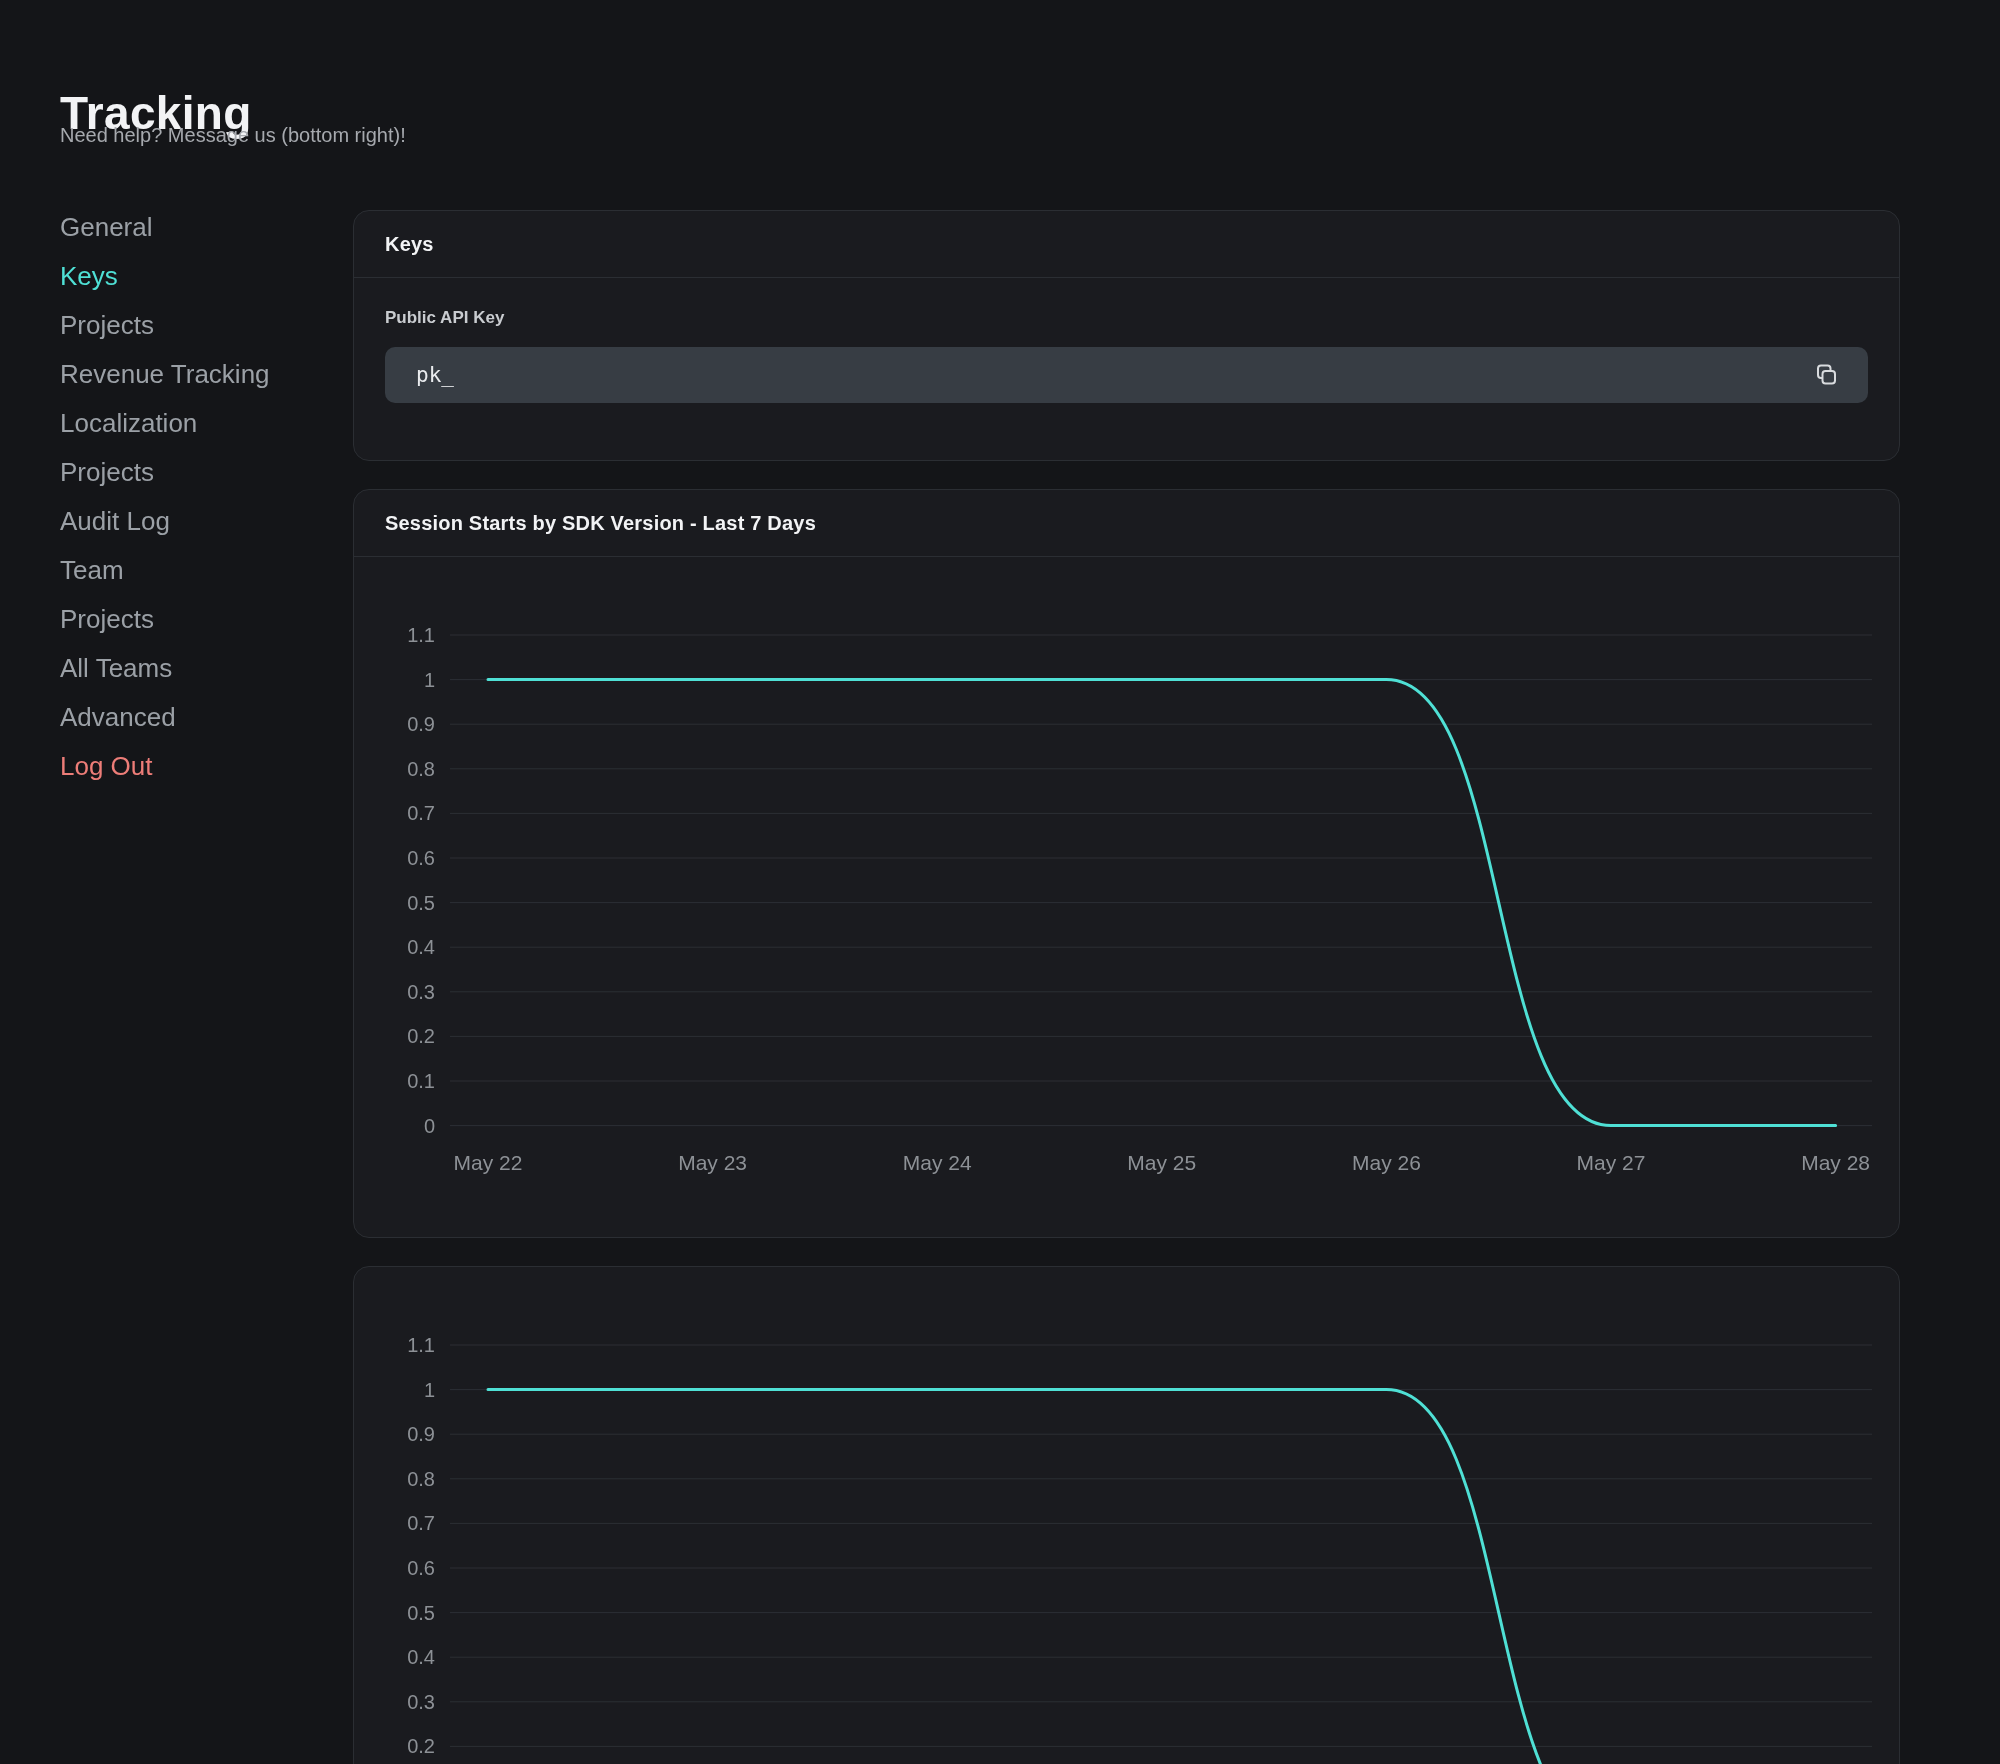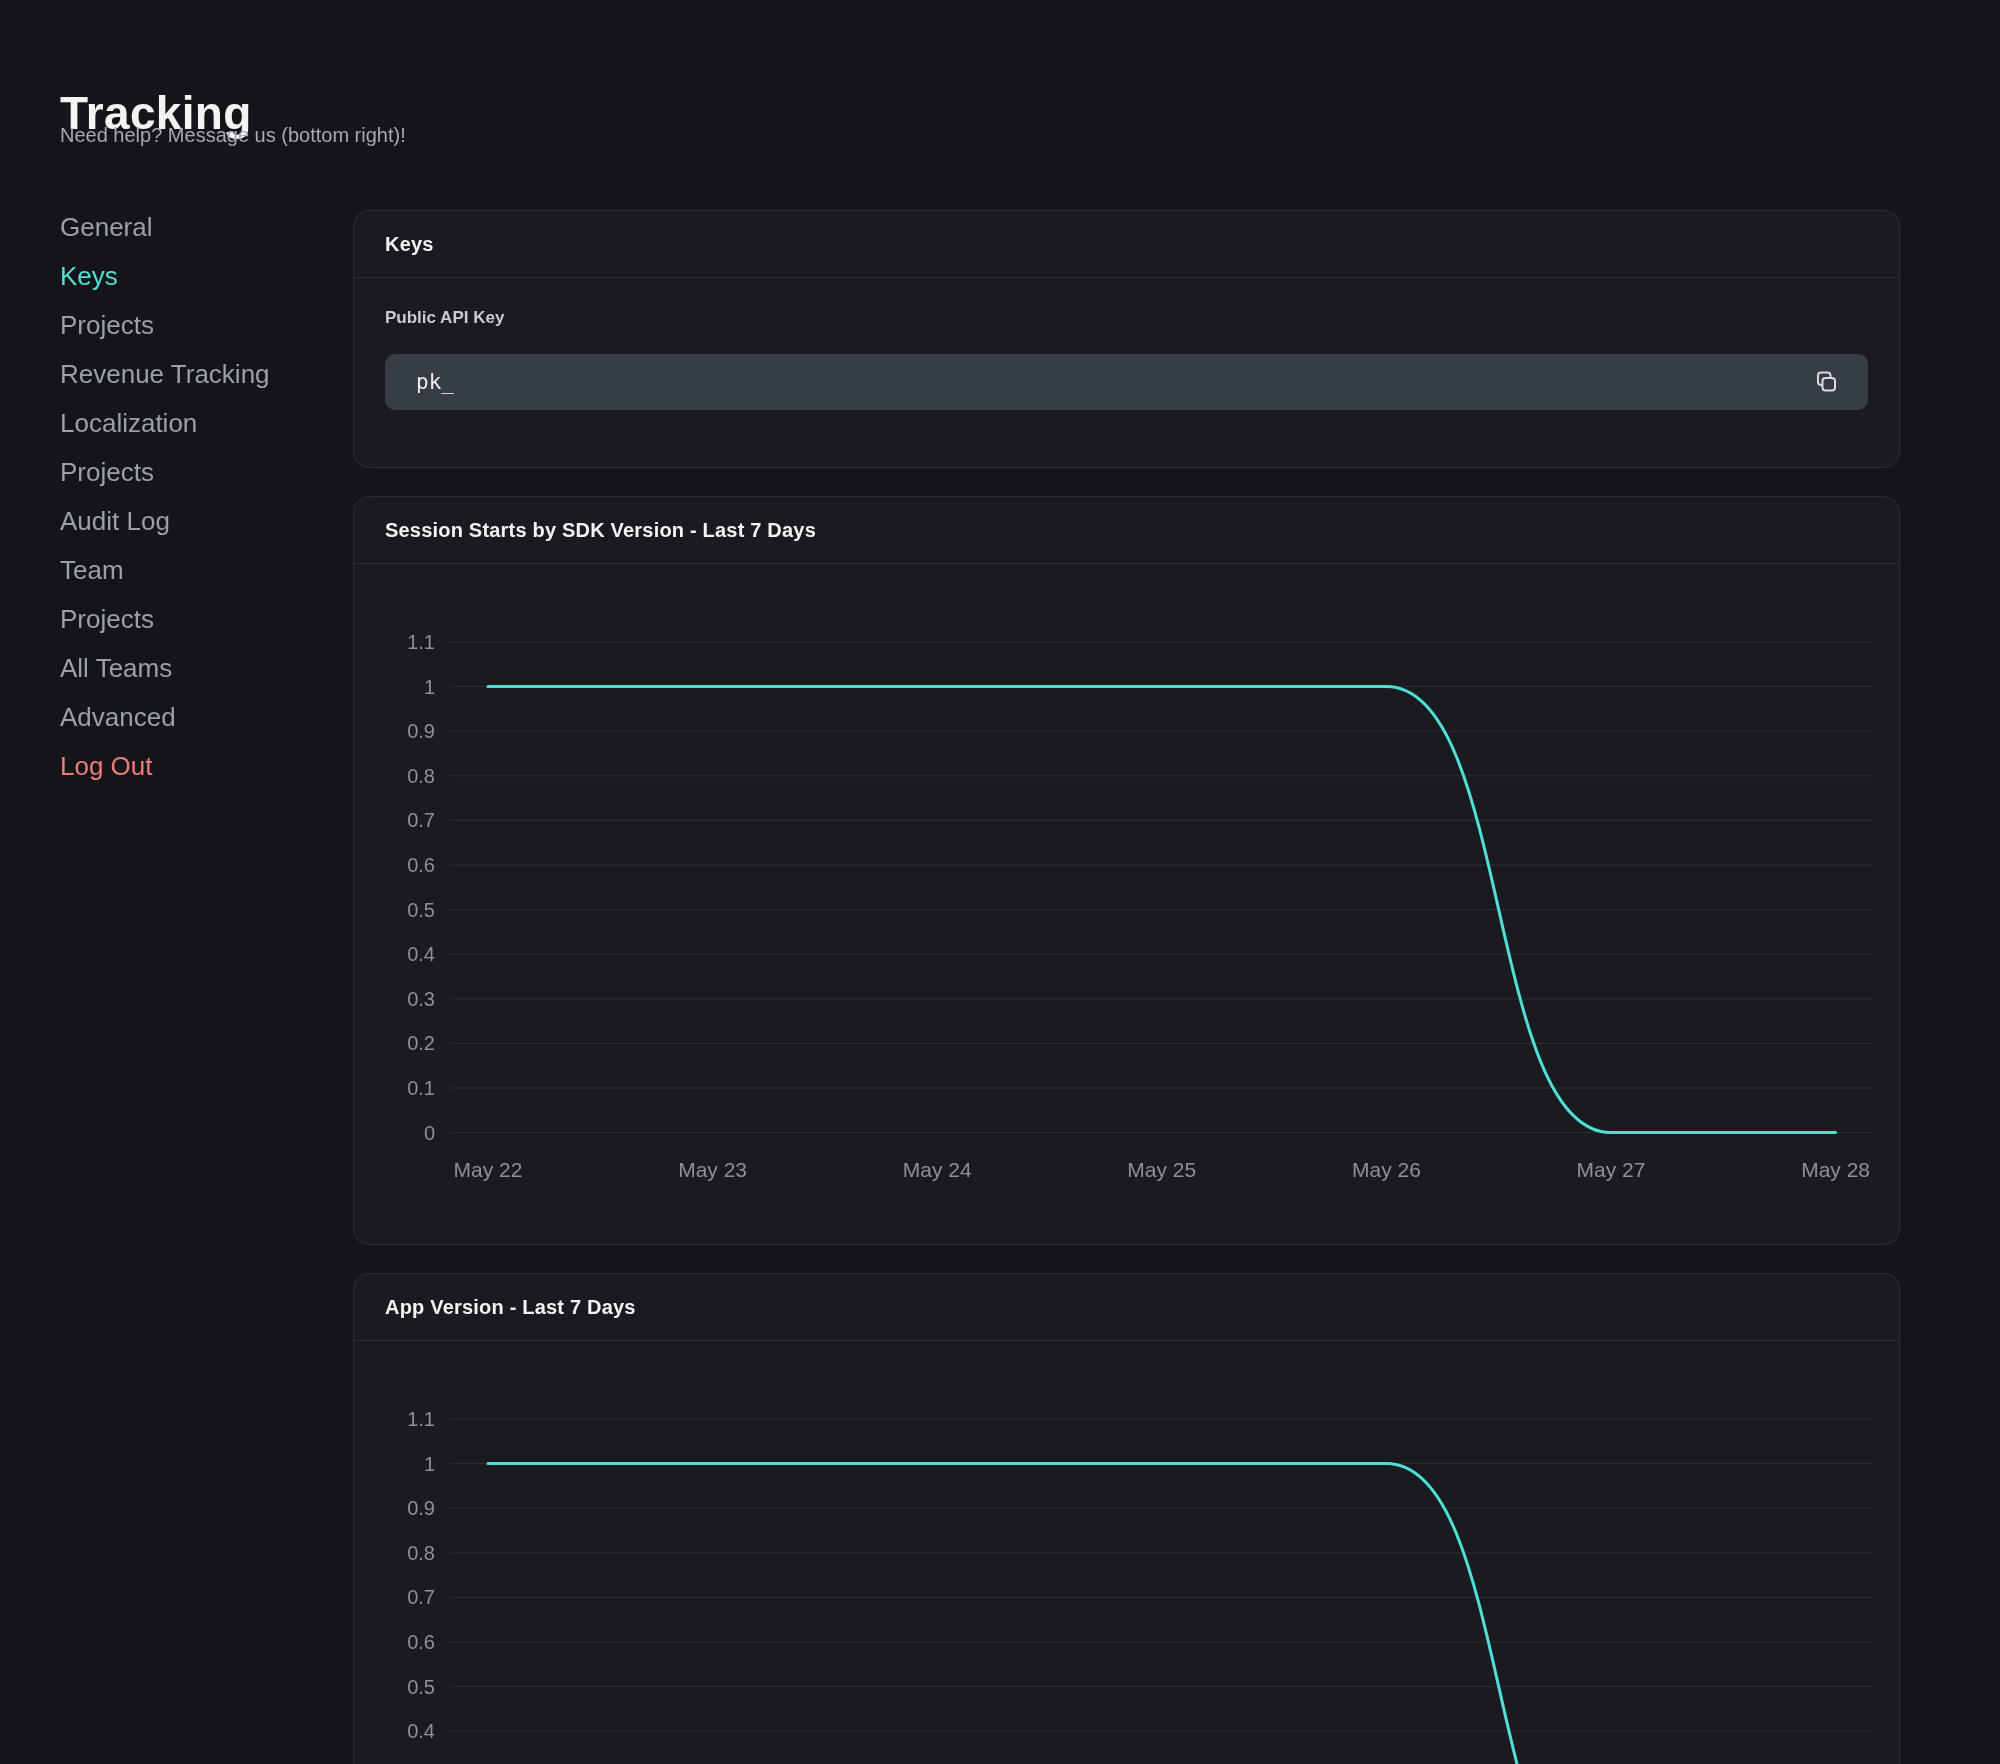--- a/index.html
+++ b/index.html
@@ -47,21 +47,21 @@
     margin-bottom:28px;
     overflow:hidden;
   }
   .card-header{
     height:67px;display:flex;align-items:center;
     padding:0 31px;border-bottom:1px solid var(--divider);
   }
   .card-title{font-size:20px;font-weight:700;letter-spacing:.2px}
   .keys-body{padding:30px 31px 57px 31px}
   .field-label{font-size:17px;color:#c9ccd0;font-weight:600}
-  .input-wrap{position:relative;margin-top:26px}
+  .input-wrap{position:relative;margin-top:19px}
   .api-key-input{
     width:100%;height:56px;border:none;outline:none;
     background:var(--input-bg);border-radius:10px;
     color:#e9ebee;font-family:"DejaVu Sans Mono",monospace;font-size:21px;
     padding:0 80px 0 31px;
   }
   .copy-btn{
     position:absolute;right:26px;top:50%;transform:translateY(-50%);
     width:34px;height:34px;display:flex;align-items:center;justify-content:center;
     background:transparent;border:none;padding:0;cursor:pointer;
@@ -149,23 +149,20 @@
         <text x="583.2" y="613" class="xtick">May 24</text>
         <text x="807.8" y="613" class="xtick">May 25</text>
         <text x="1032.4" y="613" class="xtick">May 26</text>
         <text x="1257" y="613" class="xtick">May 27</text>
         <text x="1481.6" y="613" class="xtick">May 28</text>
         <path d="M134 122.60000000000005 L358.6 122.60000000000005 L583.2 122.60000000000005 L807.8 122.60000000000005 L1032.4 122.60000000000005 C1155.93 122.60000000000005 1133.47 568.6 1257 568.6 L1481.6 568.6" class="series" stroke="#4fe0d5"></path>
       </svg>
   </section>
 
   <section class="card">
-    <div class="card-header">
-      <h2 class="card-title">App Version - Last 7 Days</h2>
-    </div>
     <svg class="chart" width="1545" height="680" viewBox="0 0 1545 680">
         <line x1="96" y1="78" x2="1518" y2="78" class="gridline"></line>
         <text x="81" y="85" class="ytick">1.1</text>
         <line x1="96" y1="122.6" x2="1518" y2="122.6" class="gridline"></line>
         <text x="81" y="129.6" class="ytick">1</text>
         <line x1="96" y1="167.2" x2="1518" y2="167.2" class="gridline"></line>
         <text x="81" y="174.2" class="ytick">0.9</text>
         <line x1="96" y1="211.8" x2="1518" y2="211.8" class="gridline"></line>
         <text x="81" y="218.8" class="ytick">0.8</text>
         <line x1="96" y1="256.4" x2="1518" y2="256.4" class="gridline"></line>

